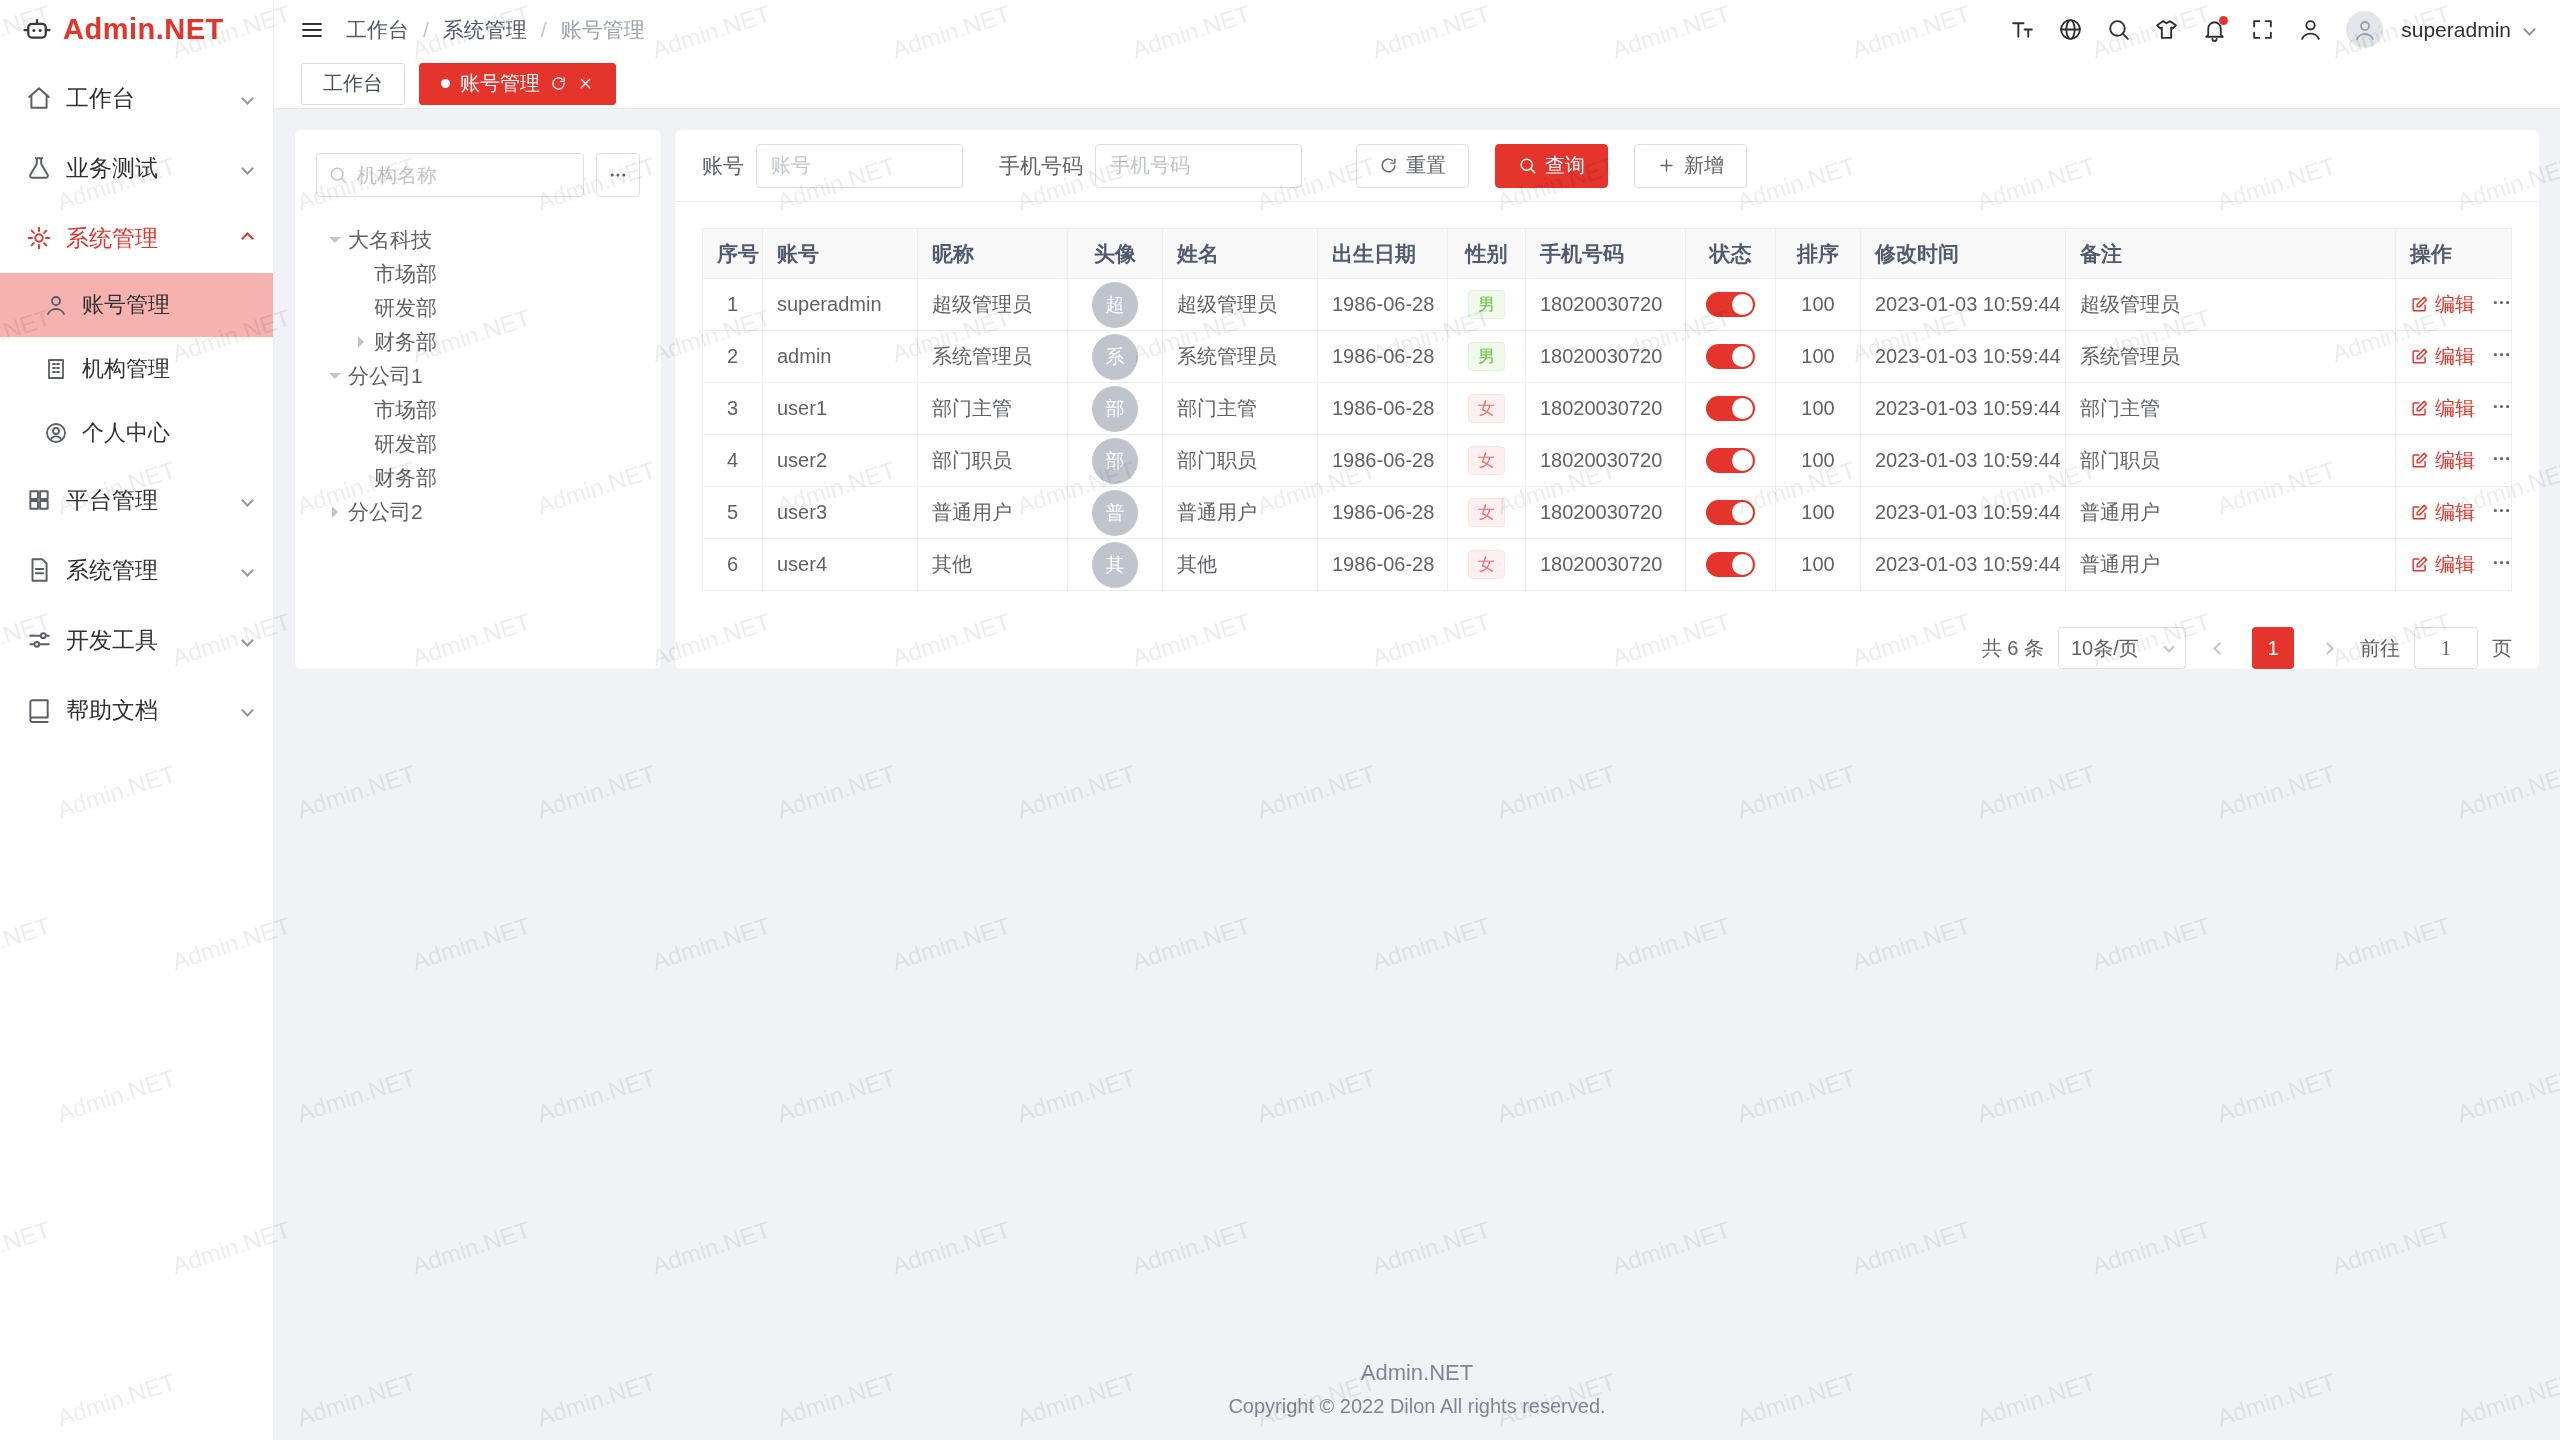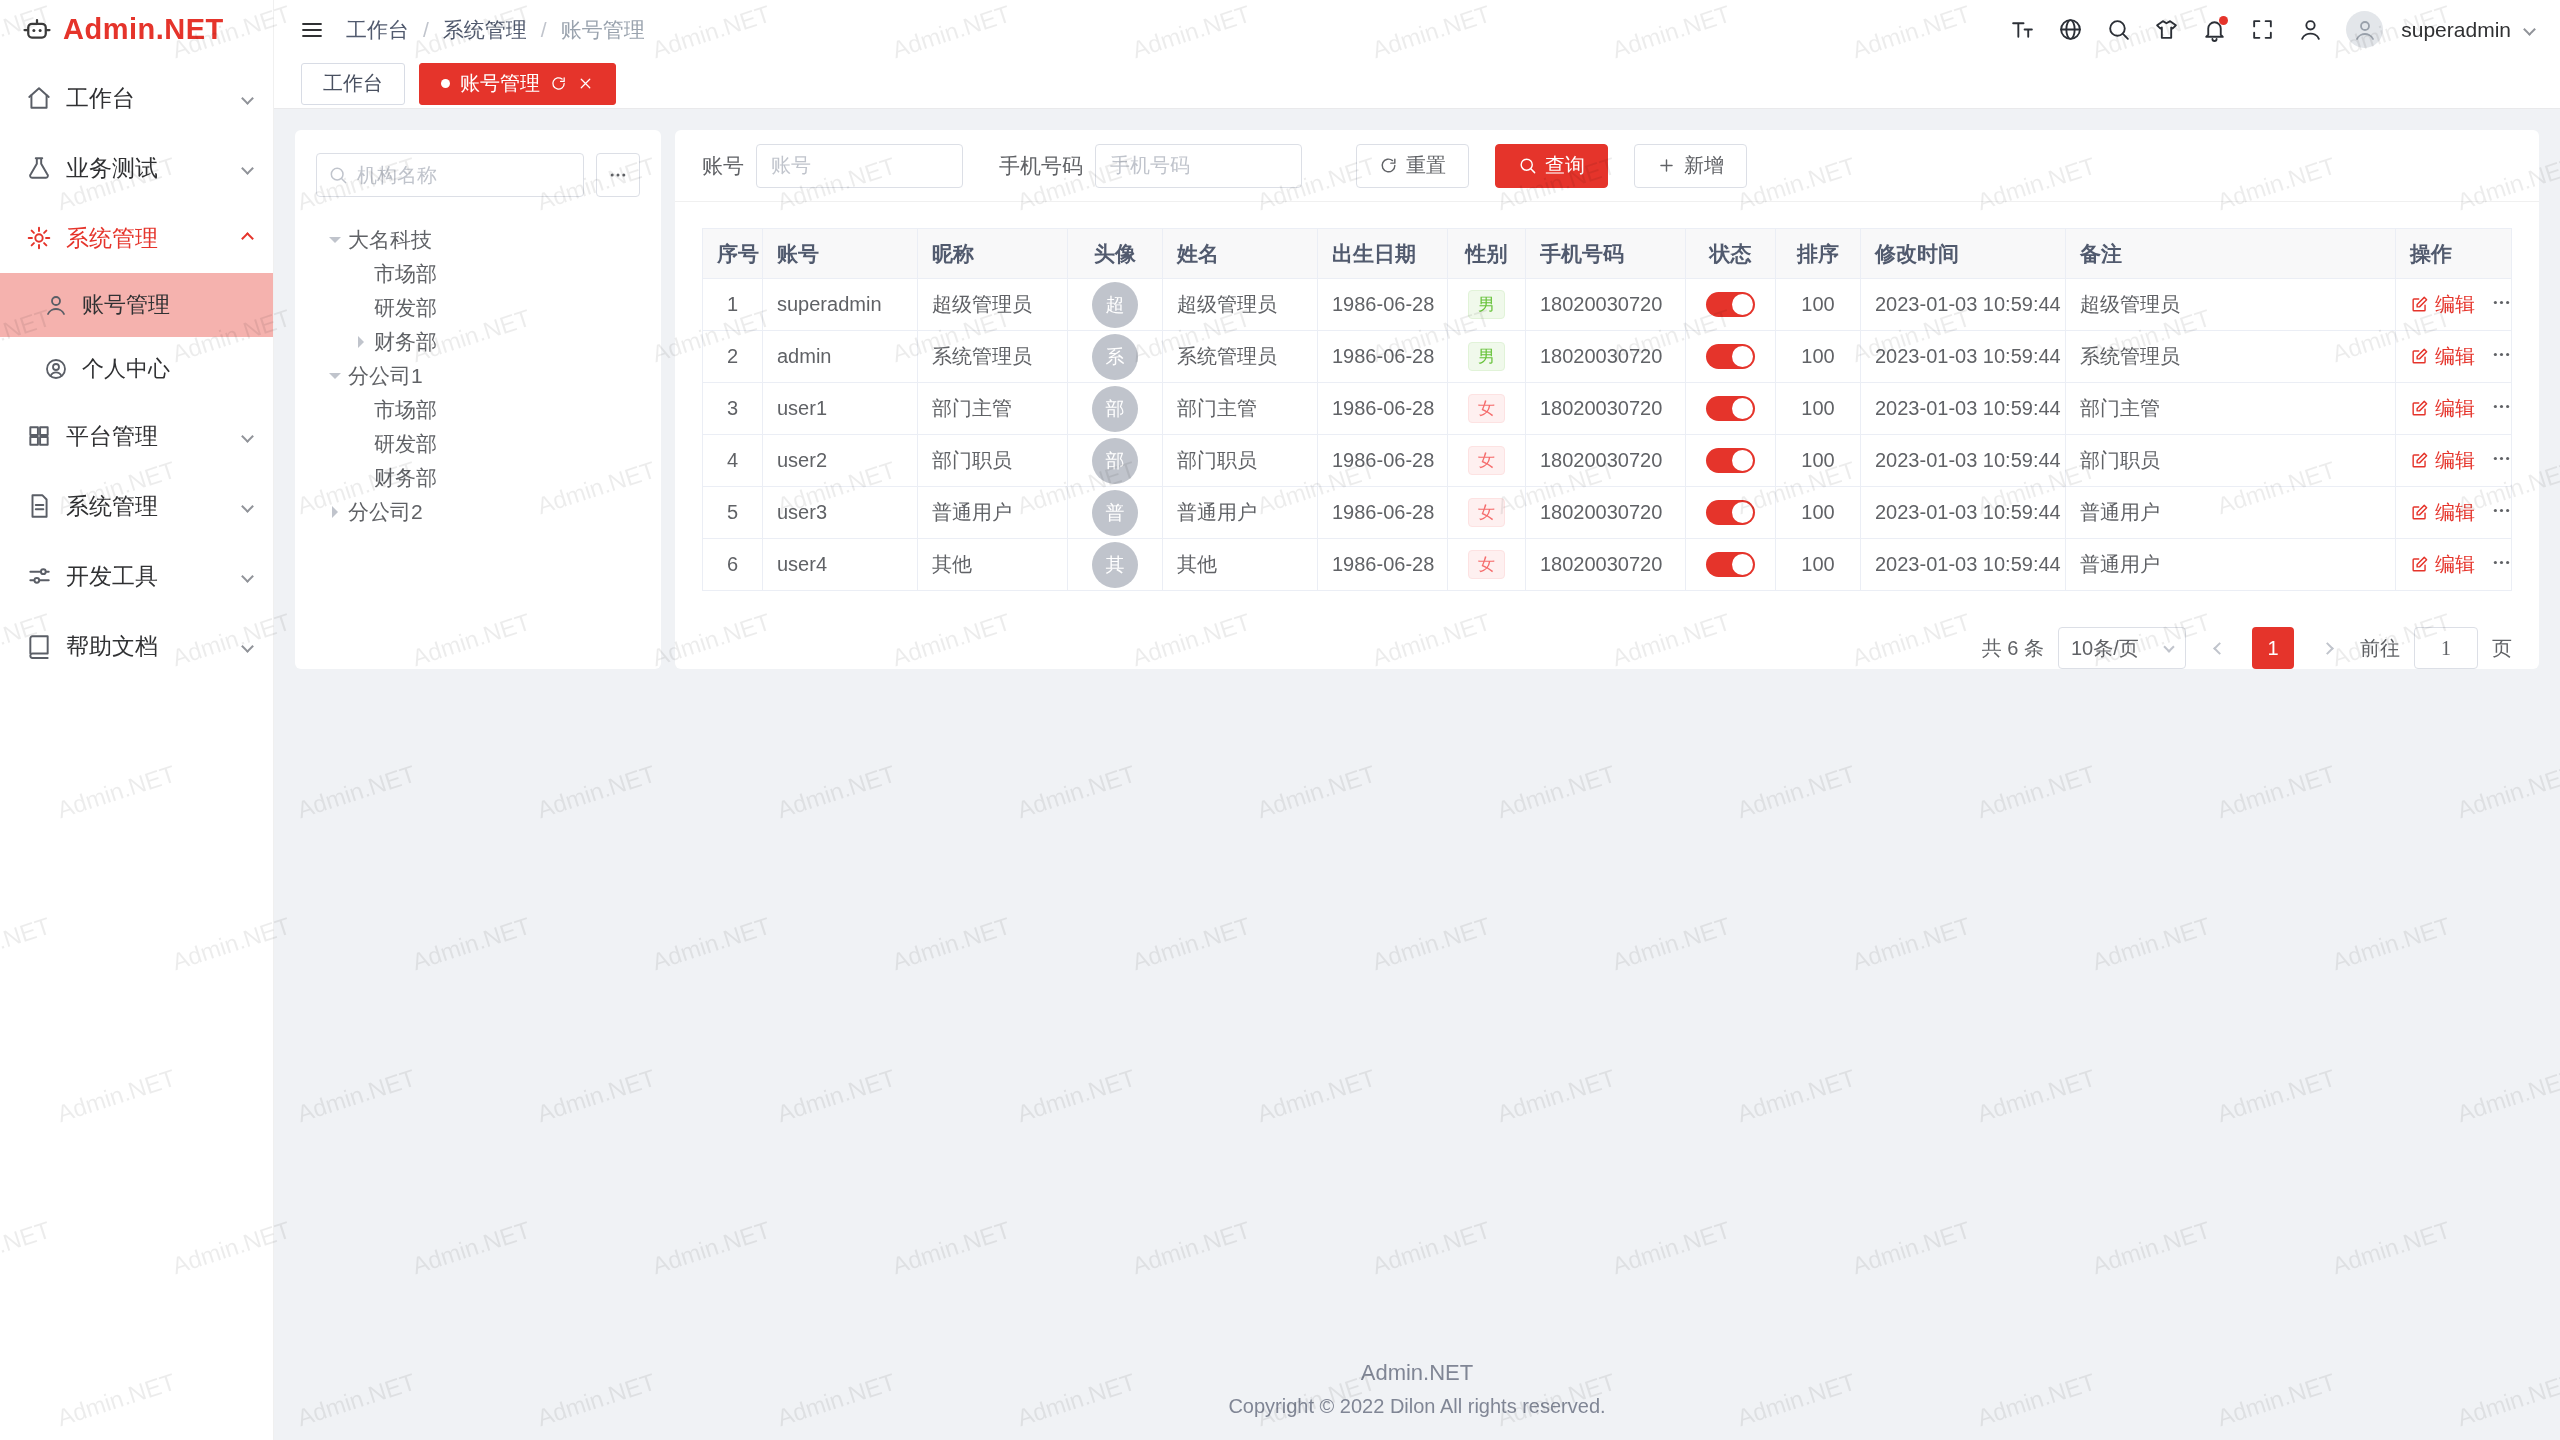--- a/index.html
+++ b/index.html
@@ -151,20 +151,27 @@
         <span>系统管理</span>
         <i class="chev up"></i>
       </div>
       <div class="submenu">
         <div class="smi active">
           <svg class="ic" viewBox="0 0 24 24">
               <circle cx="12" cy="8" r="4"></circle>
               <path d="M4 21c1.5-4 6-5 8-5s6.5 1 8 5"></path>
             </svg>
           <span>账号管理</span>
+        </div>
+        <div class="smi">
+          <svg class="ic" viewBox="0 0 24 24">
+              <rect x="5" y="3" width="14" height="18"></rect>
+              <path d="M9 7h2M13 7h2M9 11h2M13 11h2M9 15h2M13 15h2"></path>
+            </svg>
+          <span>机构管理</span>
         </div>
         <div class="smi">
           <svg class="ic" viewBox="0 0 24 24">
               <circle cx="12" cy="12" r="9"></circle>
               <circle cx="12" cy="10" r="3"></circle>
               <path d="M6.5 19c1.4-2.8 3.7-3.6 5.5-3.6s4.1.8 5.5 3.6"></path>
             </svg>
           <span>个人中心</span>
         </div>
       </div>

